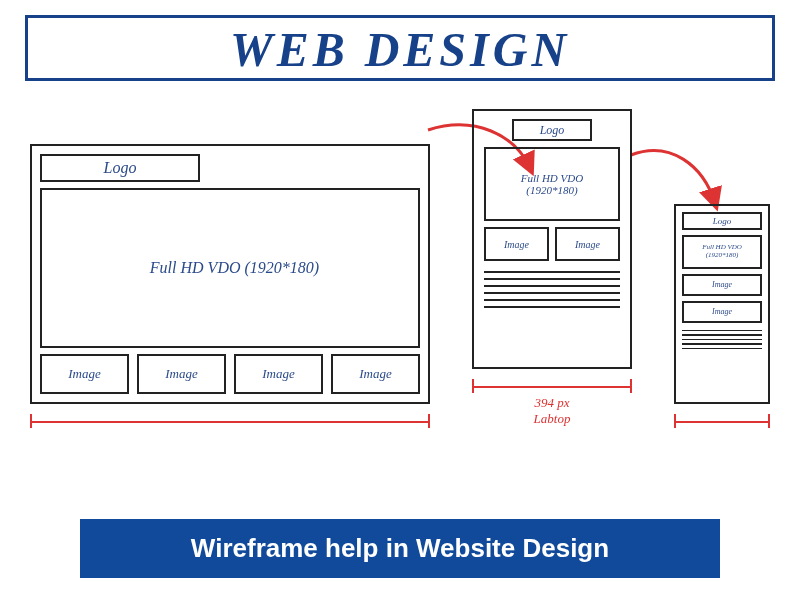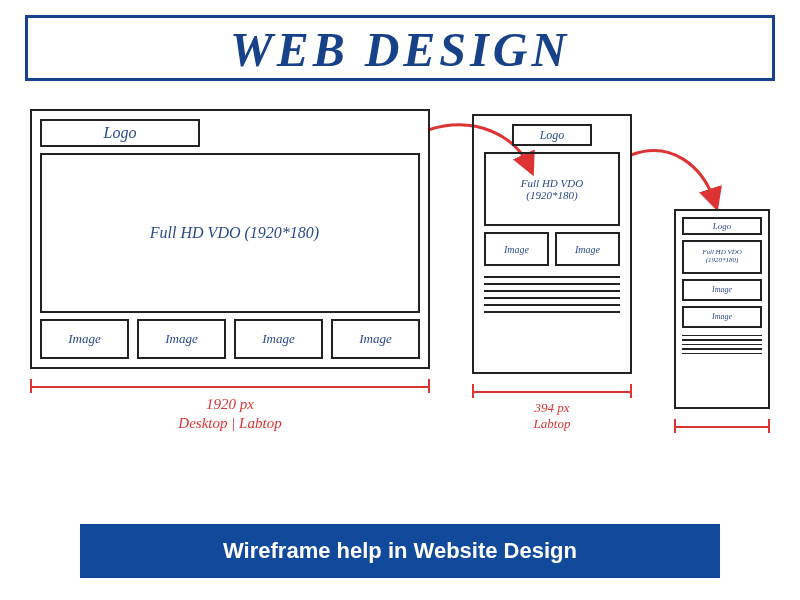--- a/index.html
+++ b/index.html
@@ -82,21 +82,21 @@
   .arrow svg { overflow:visible; }
   
   .banner {
     position:absolute;
     left:80px; right:80px;
     bottom:22px;
     background:#114a9a;
     color:#fff;
     font-family: Arial, Helvetica, sans-serif;
     font-weight:700;
-    font-size:22px;
+    font-size:26px;
     text-align:center;
     padding:14px 25px;
   }
 </style>
 </head>
 <body>
 
 <div class="title-box">
   <span>WEB DESIGN</span>
 </div>
@@ -130,24 +130,20 @@
       <div class="sketch hero label">Full HD VDO (1920*180)</div>
       <div class="thumbs">
         <div class="sketch label">Image</div>
         <div class="sketch label">Image</div>
         <div class="sketch label">Image</div>
         <div class="sketch label">Image</div>
       </div>
     </div>
     <div class="ruler">
       <div class="ruler-line"></div>
-      <div class="ruler-text">
-        <span>1920 px</span><br>
-        <span>Desktop | Labtop</span>
-      </div>
     </div>
   </div>
 
   <div class="device tablet">
     <div class="frame">
       <div class="sketch logo label">Logo</div>
       <div class="sketch hero label">
         <span>Full HD VDO</span>
         <span>(1920*180)</span>
       </div>

